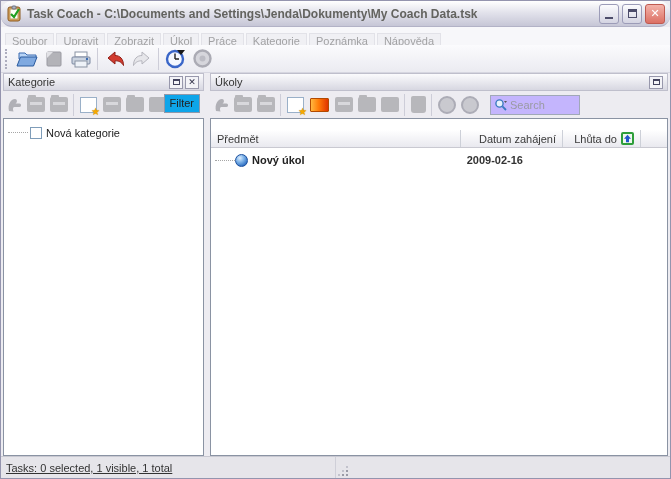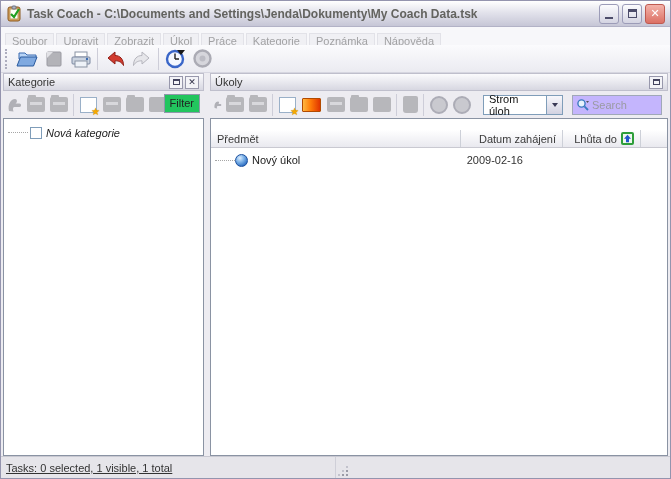--- a/index.html
+++ b/index.html
@@ -7,21 +7,21 @@
   #win{
     position:relative;width:671px;height:479px;
     border:1px solid #9494ae;
     background:#edecf1;
     font-family:"Liberation Sans","DejaVu Sans",sans-serif;
     font-size:11px;color:#222;overflow:hidden;
   }
   
   .titlebar{position:absolute;left:0;top:0;right:0;height:26px;
     background:linear-gradient(#ffffff,#e3e3ec 45%,#c6c6d6);
-    border-bottom:1px solid #b2b2c6;display:flex;align-items:center;padding:0 5px;}
+    border-bottom:1px solid #b2b2c6;display:flex;align-items:center;padding:0 5px;border-radius:11px;}
   .app-icon{width:17px;height:17px;margin-right:4px;flex:none;}
   .title-text{flex:1;font-size:12px;font-weight:bold;color:#63635f;white-space:nowrap;overflow:hidden;}
   .tb-btn{width:20px;height:20px;border:1px solid #9c9cb8;border-radius:3px;
     background:linear-gradient(#fcfcfe,#d4d4e2);margin-left:3px;flex:none;
     display:flex;align-items:center;justify-content:center;cursor:default;}
   .glyph-min{width:8px;height:2px;background:#4c4c6a;margin-top:9px;}
   .glyph-max{width:9px;height:9px;border:1px solid #4c4c6a;border-top:3px solid #4c4c6a;}
   .tb-btn.close{background:linear-gradient(#f3b3aa,#dc7064);border-color:#bf5a50;
     color:#fff;font-weight:bold;font-size:11px;line-height:1;}
   
@@ -52,39 +52,39 @@
   
   .dico{width:18px;height:15px;border-radius:2px;background:#b7b7bb;position:relative;margin:0 2.5px;flex:none;}
   .dico.tab::before{content:"";position:absolute;left:1px;top:-2px;width:8px;height:3px;background:#b7b7bb;border-radius:1px 1px 0 0;}
   .dico.slot::after{content:"";position:absolute;left:3px;top:5px;right:3px;height:3px;background:#d8d8dc;}
   .dico.tall{width:15px;height:17px;border-radius:2px 2px 3px 3px;}
   .dico-round{width:18px;height:18px;border-radius:50%;background:#c9c9cf;border:2px solid #acacb6;margin:0 2.5px;flex:none;}
   .new-ico{width:17px;height:16px;background:#fff;border:1px solid #9ab0c8;position:relative;margin:0 3px;flex:none;}
   .new-ico .star{position:absolute;right:-4px;bottom:-5px;color:#f5a800;font-size:10px;line-height:1;text-shadow:0 0 1px #a87400;}
   .orange-ico{width:19px;height:14px;border:1px solid #b24a00;border-radius:1px;
     background:linear-gradient(90deg,#ffb840,#ff7c08 45%,#e03400);margin:0 3px;flex:none;}
-  .filter-btn{position:absolute;right:4px;top:3px;padding:2px 5px 3px;background:#22c55e;
+  .filter-btn{position:absolute;right:4px;top:3px;padding:2px 5px 3px;background:#0ea5e9;
     border:1px solid #8f98aa;color:#222;}
   
   .pane-content{position:absolute;top:45px;left:0;right:0;bottom:0;background:#fff;
     border:1px solid #8a93a3;overflow:hidden;}
-  .tree-row{display:flex;align-items:center;height:17px;margin-top:5px;font-style:italic;}
+  .tree-row{display:flex;align-items:center;height:17px;margin-top:5px;}
   .tree-dots{width:20px;border-top:1px dotted #a6a6a6;margin-left:4px;flex:none;}
   .checkbox{width:12px;height:12px;border:1px solid #7f9db9;background:#fff;margin:0 4px 0 2px;flex:none;}
   
   .cols{display:flex;height:18px;border-bottom:1px solid #c9c9d1;margin-top:11px;}
   .col{display:flex;align-items:center;padding:0 6px;border-right:1px solid #cdd0d8;
     background:linear-gradient(#ffffff,#e9e9ef);height:100%;white-space:nowrap;color:#3a3a3a;}
   .col.c-subject{flex:1;justify-content:flex-start;}
   .col.c-start{width:102px;justify-content:flex-end;}
   .col.c-due{width:78px;justify-content:flex-end;}
   .col.c-fill{width:26px;border-right:none;}
   .sort-ico{margin-left:4px;flex:none;}
   .task-row{display:flex;align-items:center;height:18px;margin-top:3px;}
-  .cell{padding:0 22px;white-space:nowrap;}
+  .cell{padding:0 22px;white-space:nowrap;font-weight:bold;}
   .cell.c-subject{flex:1;display:flex;align-items:center;padding-left:0;}
   .cell.c-start{width:102px;text-align:right;color:#333;}
   .cell.c-due{width:78px;}
   .cell.c-fill{width:26px;}
   .sphere{width:13px;height:13px;border-radius:50%;flex:none;margin-right:4px;
     background:radial-gradient(circle at 35% 28%,#ddeeff 0%,#7fb3e8 38%,#2e6fc2 78%,#1b4f9e 100%);
     border:1px solid #1b4f9e;}
   
   .combo{display:flex;height:20px;border:1px solid #7f9db9;background:#fff;align-items:center;margin-left:10px;flex:none;}
   .combo-text{padding:0 5px;width:62px;color:#111;}
@@ -242,26 +242,20 @@
         </div>
       <div class="orange-ico"></div>
       <div class="dico slot"></div>
       <div class="dico tab"></div>
       <div class="dico"></div>
       <div class="sep"></div>
       <div class="dico tall"></div>
       <div class="sep"></div>
       <div class="dico-round"></div>
       <div class="dico-round"></div>
-      <div class="combo">
-        <span class="combo-text">Strom úloh</span>
-        <span class="combo-btn">
-            <span class="combo-arrow"></span>
-          </span>
-      </div>
       <div class="search">
         <svg width="14" height="14" viewBox="0 0 14 14">
           <circle cx="5.5" cy="5.5" r="3.6" fill="#e8f2fc" stroke="#3a7ac0" stroke-width="1.4"></circle>
           <path d="M8.4 8.4 L12 12" stroke="#3a7ac0" stroke-width="1.8"></path>
           <path d="M10 3 l3 0 l-1.5 2 Z" fill="#555"></path>
         </svg>
         <input type="text" placeholder="Search" style="">
       </div>
     </div>
     <div class="pane-content">

